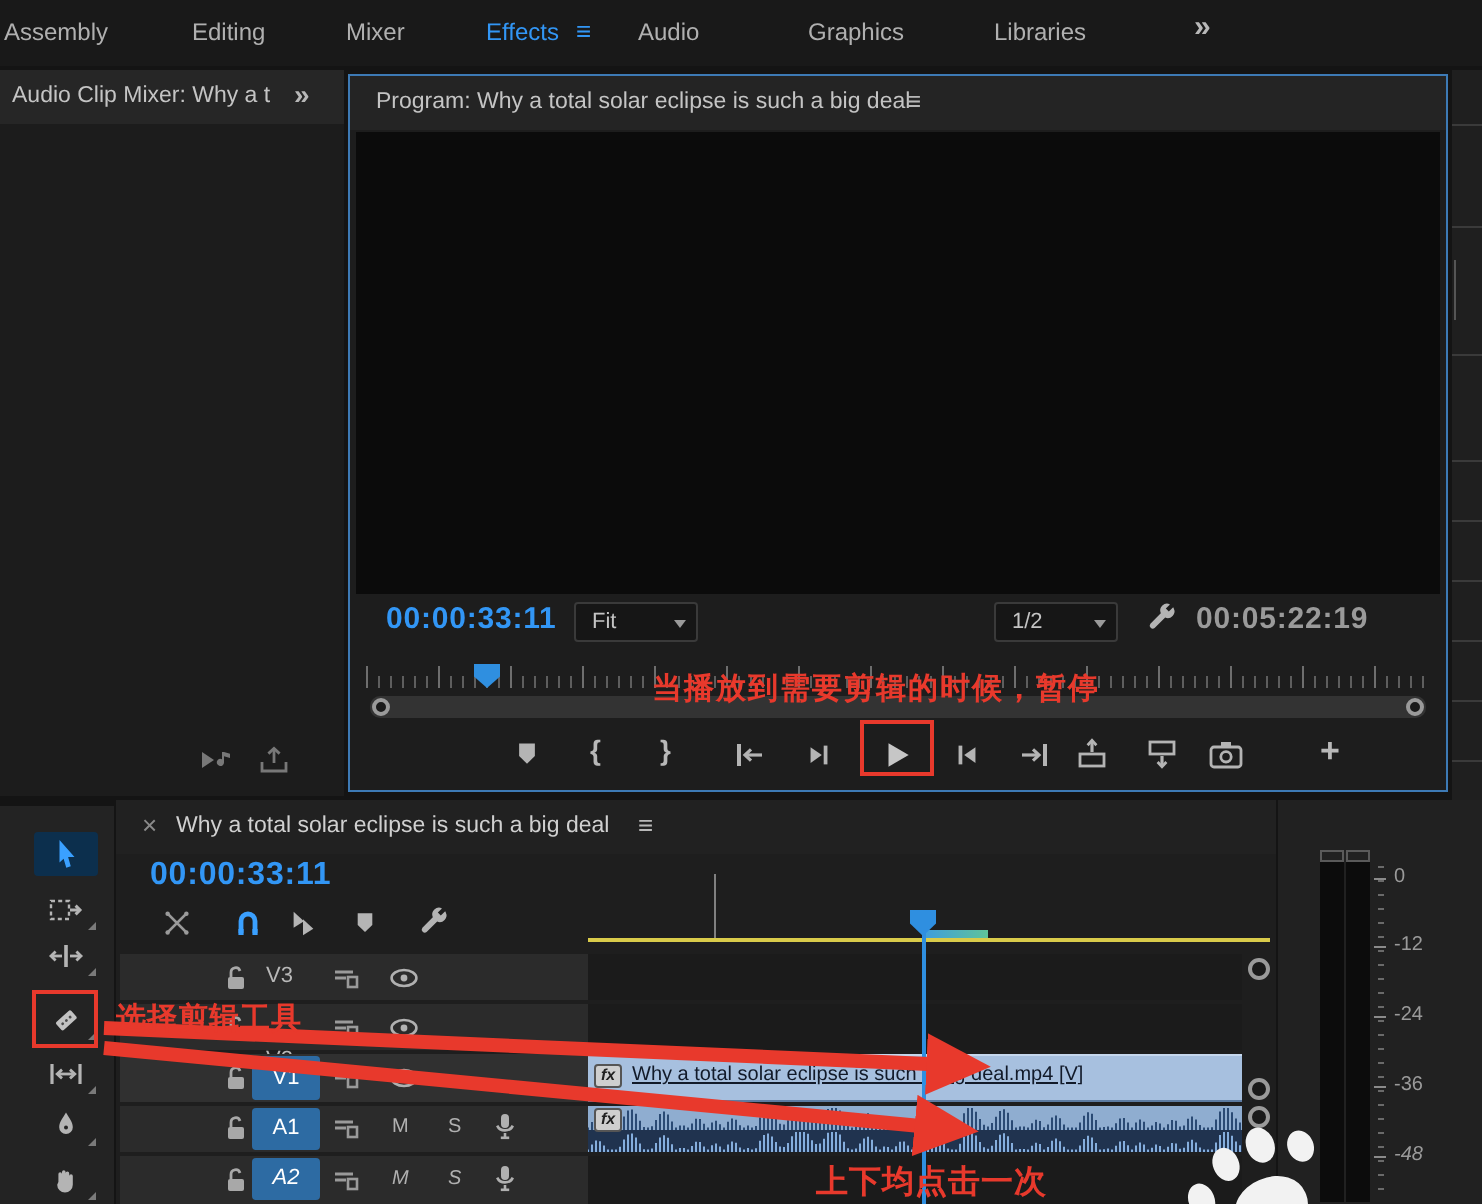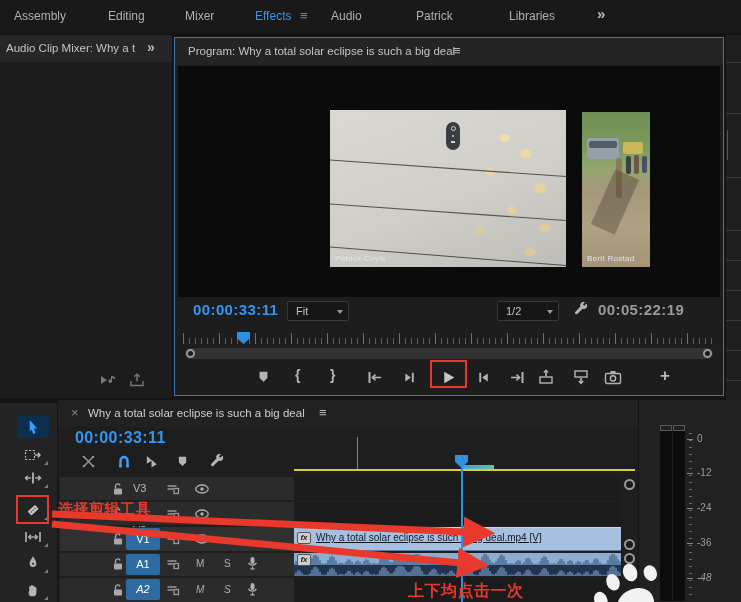--- a/index.html
+++ b/index.html
@@ -4,21 +4,21 @@
 <style>
   * { margin:0; padding:0; box-sizing:border-box; }
   html,body { background:#141414; }
   .screen {
     position:relative; width:741px; height:602px; overflow:hidden;
     background:#141414; font-family:"Liberation Sans", sans-serif;
     color:#c8c8c8; -webkit-user-select:none; user-select:none;
   }
   .abs { position:absolute; }
   .panel { background:#1d1d1d; }
-  .tab-label { font-size:12px; color:#b0b0b0;margin-left:12px; }
+  .tab-label { font-size:12px; color:#b0b0b0; }
   .tab-label.active { color:#3296f5; }
   .tc { font-weight:bold; letter-spacing:.4px; }
   .dd { background:#161616; border:1px solid #3a3a3a; border-radius:2px; }
   .dd-chev { position:absolute; right:5px; top:8px; width:0; height:0;
     border:3.5px solid transparent; border-top:4.5px solid #9a9a9a; }
   .icon-btn { display:flex; align-items:center; justify-content:center; }
   .glyph { color:#b8b8b8; }
   .track-hdr { background:#2b2b2b; }
   .track-row { background:#1b1b1b; }
   .tname { font-size:11px; color:#b8b8b8; }
@@ -41,21 +41,21 @@
 
 <div class="screen">
 
   <div class="abs" style="left:0;top:0;width:741px;height:33px;background:#191919;">
     <span class="abs tab-label" style="left:2px;top:9px;">Assembly</span>
     <span class="abs tab-label" style="left:96px;top:9px;">Editing</span>
     <span class="abs tab-label" style="left:173px;top:9px;">Mixer</span>
     <span class="abs tab-label active" style="left:243px;top:9px;">Effects</span>
     <span class="abs tab-label active" style="left:288px;top:8px;font-size:13px;">≡</span>
     <span class="abs tab-label" style="left:319px;top:9px;">Audio</span>
-    <span class="abs tab-label" style="left:404px;top:9px;">Patrick</span>
+    <span class="abs tab-label" style="left:404px;top:9px;">Graphics</span>
     <span class="abs tab-label" style="left:497px;top:9px;">Libraries</span>
     <span class="abs glyph" style="left:597px;top:5px;font-size:15px;font-weight:bold;">»</span>
   </div>
 
   <div class="abs panel" style="left:0;top:35px;width:172px;height:363px;background:#1c1c1c;">
     <div class="abs" style="left:0;top:0;width:172px;height:27px;background:#262626;">
       <span class="abs" style="left:6px;top:7px;font-size:11.5px;color:#c4c4c4;width:134px;overflow:hidden;white-space:nowrap;">Audio Clip Mixer: Why a t</span>
       <span class="abs glyph" style="left:147px;top:4px;font-size:14px;font-weight:bold;">»</span>
     </div>
     <div class="abs icon-btn" style="left:99px;top:337px;width:20px;height:16px;">
@@ -74,55 +74,21 @@
   </div>
 
   <div class="abs panel" style="left:174px;top:37px;width:550px;height:359px;border:1px solid #3d7ab5;">
     <div class="abs" style="left:0;top:0;width:548px;height:27px;background:#242424;">
       <span class="abs" style="left:13px;top:7px;font-size:11.5px;color:#c4c4c4;">Program: Why a total solar eclipse is such a big deal</span>
       <span class="abs glyph" style="left:278px;top:5px;font-size:13px;">≡</span>
     </div>
 
     <div class="abs" style="left:3px;top:28px;width:542px;height:231px;background:#0b0b0b;">
 
-      <div class="abs" style="left:152px;top:44px;width:236px;height:157px;overflow:hidden;
-           background:
-             radial-gradient(9px 7px at 175px 28px, #efddad 55%, transparent 60%),
-             radial-gradient(10px 8px at 196px 44px, #ecd8a6 55%, transparent 60%),
-             radial-gradient(8px 7px at 160px 62px, #e9d6a8 55%, transparent 60%),
-             radial-gradient(11px 9px at 210px 78px, #e6d1a0 55%, transparent 60%),
-             radial-gradient(9px 8px at 182px 100px, #e3cfa2 50%, transparent 60%),
-             radial-gradient(10px 8px at 215px 118px, #dfcb9e 50%, transparent 60%),
-             radial-gradient(8px 7px at 150px 120px, #ddcaa0 50%, transparent 60%),
-             radial-gradient(10px 8px at 200px 142px, #dcc89c 50%, transparent 60%),
-             linear-gradient(160deg,#d9d8d3 0%,#cfcec9 55%,#bdbcb6 100%);">
-        <div class="abs" style="left:-4px;top:58px;width:250px;height:1px;background:#55534a;transform:rotate(4deg);"></div>
-        <div class="abs" style="left:-4px;top:102px;width:250px;height:1px;background:#55534a;transform:rotate(4deg);"></div>
-        <div class="abs" style="left:-4px;top:146px;width:250px;height:1px;background:#504e46;transform:rotate(4.5deg);"></div>
-        <div class="abs" style="left:116px;top:12px;width:14px;height:28px;background:#20242a;border-radius:7px;opacity:.85;">
-          <div class="abs" style="left:4.5px;top:4px;width:5px;height:5px;border:1px solid #cfd4da;border-radius:50%;"></div>
-          <div class="abs" style="left:6px;top:13px;width:2px;height:2px;background:#cfd4da;border-radius:50%;"></div>
-          <div class="abs" style="left:5px;top:19px;width:4px;height:1.5px;background:#cfd4da;"></div>
-        </div>
-        <span class="cap">Patrick Coyle</span>
-      </div>
-
-      <div class="abs" style="left:404px;top:46px;width:68px;height:155px;overflow:hidden;
-           background:linear-gradient(180deg,#6f8f52 0%,#7e9a5e 24%,#93a76e 36%,#a3977a 48%,#b0a183 75%,#a3947a 100%);">
-        <div class="abs" style="left:5px;top:26px;width:32px;height:21px;background:#95a0a8;border-radius:3px;">
-          <div class="abs" style="left:2px;top:3px;width:28px;height:7px;background:#525c64;border-radius:2px;"></div>
-        </div>
-        <div class="abs" style="left:41px;top:30px;width:20px;height:12px;background:#c9b85a;border-radius:2px;"></div>
-        <div class="abs" style="left:44px;top:44px;width:5px;height:18px;background:#3a4048;border-radius:2px;"></div>
-        <div class="abs" style="left:52px;top:43px;width:5px;height:19px;background:#6b5846;border-radius:2px;"></div>
-        <div class="abs" style="left:60px;top:44px;width:5px;height:17px;background:#46506a;border-radius:2px;"></div>
-        <div class="abs" style="left:34px;top:46px;width:6px;height:40px;background:#8a7a5e;border-radius:2px;"></div>
-        <div class="abs" style="left:20px;top:60px;width:26px;height:60px;background:rgba(60,50,40,.35);transform:rotate(24deg);"></div>
-        <span class="cap">Berit Rostad</span>
-      </div>
+
     </div>
 
     <span class="abs tc" style="left:18px;top:263px;font-size:15px;color:#3296f5;">00:00:33:11</span>
     <div class="abs dd" style="left:112px;top:263px;width:62px;height:20px;">
       <span class="abs" style="left:8px;top:3px;font-size:11px;color:#c4c4c4;">Fit</span>
       <span class="dd-chev"></span>
     </div>
     <div class="abs dd" style="left:322px;top:263px;width:62px;height:20px;">
       <span class="abs" style="left:8px;top:3px;font-size:11px;color:#c4c4c4;">1/2</span>
       <span class="dd-chev"></span>
@@ -467,16 +433,17 @@
     <defs>
       <marker id="ah" markerWidth="5" markerHeight="4.4" refX="3.4" refY="2.2" orient="auto">
         <path d="M0 0L4.6 2.2L0 4.4Z" fill="#e8392c"></path>
       </marker>
     </defs>
     <rect x="431" y="361" width="35" height="26" fill="none" stroke="#e8392c" stroke-width="2"></rect>
     <rect x="17" y="496" width="31" height="27" fill="none" stroke="#e8392c" stroke-width="2"></rect>
     <line x1="52" y1="514" x2="487" y2="533" stroke="#e8392c" stroke-width="7" marker-end="url(#ah)"></line>
     <line x1="52" y1="524" x2="481" y2="565" stroke="#e8392c" stroke-width="7" marker-end="url(#ah)"></line>
   </svg>
+  <div class="ann-text" style="left:326px;top:335px;font-size:15px;letter-spacing:1px;">当播放到需要剪辑的时候，暂停</div>
   <div class="ann-text" style="left:58px;top:500px;font-size:15px;letter-spacing:.5px;">选择剪辑工具</div>
   <div class="ann-text" style="left:408px;top:581px;font-size:16px;letter-spacing:.5px;">上下均点击一次</div>
 
 </div>
 
 </body></html>

